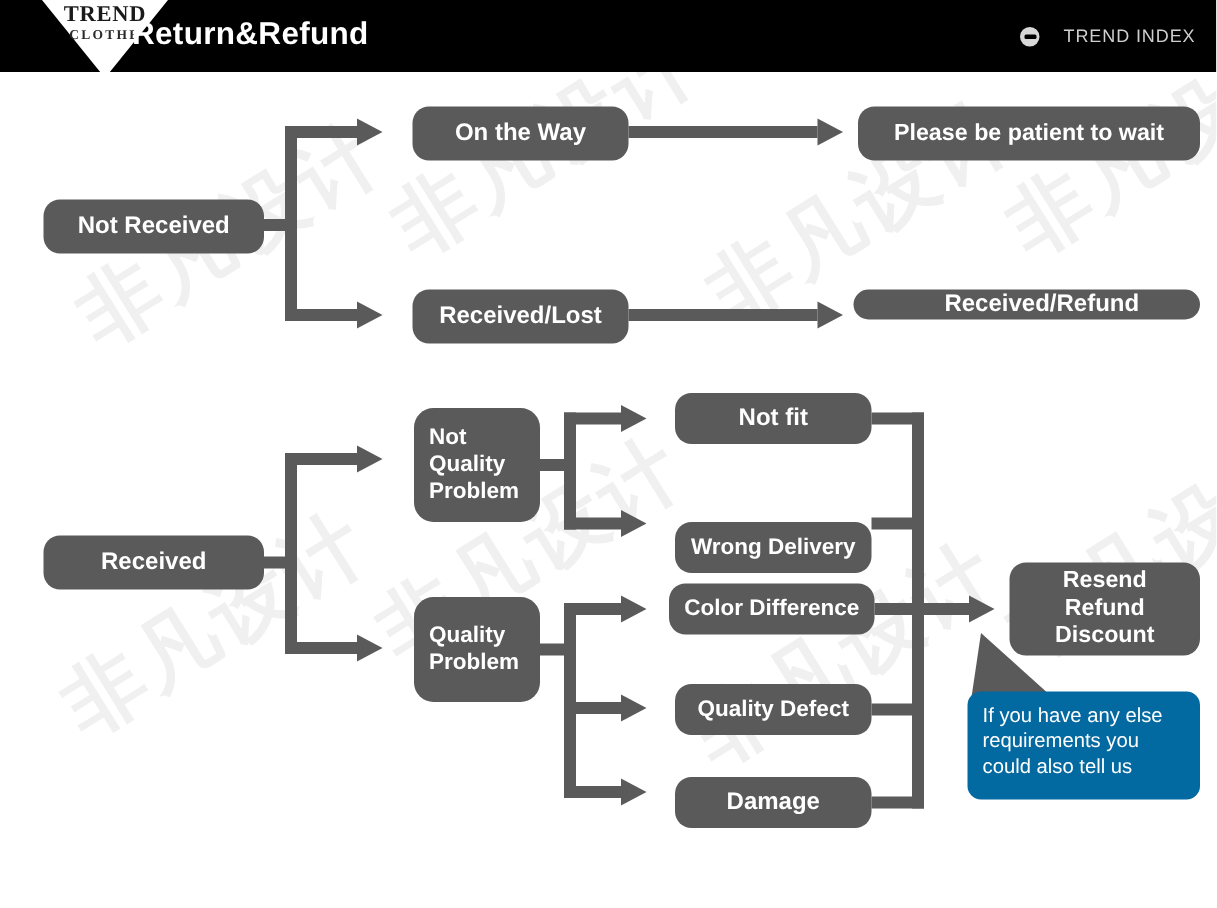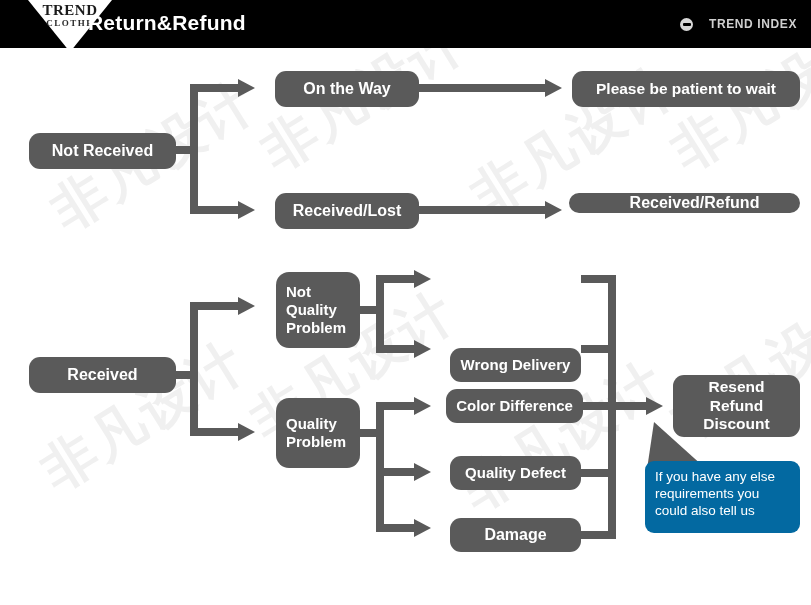--- a/index.html
+++ b/index.html
@@ -86,21 +86,20 @@
     letter-spacing:0.2px;
     z-index:7;
   }
   .brand{
     position:absolute;
     right:14px;top:17px;
     display:flex;
     align-items:center;
     gap:16px;
     z-index:7;
-    font-weight:bold;
   }
   .brand-icon{
     width:13px;height:13px;
     border-radius:50%;
     background:#d8d8d8;
     position:relative;
     display:block;
   }
   .brand-icon::after{
     content:"";
@@ -252,20 +251,21 @@
   <div class="node square multiline" style="left:276px; top:398px; width:84px; height:70px;">Quality Problem</div>
   <div class="line" style="left:360px; top:429px; width:22px; height:8px;"></div>
   <div class="line" style="left:376px; top:402px; width:8px; height:130px;"></div>
   <div class="line" style="left:376px; top:402px; width:38px; height:8px;"></div>
   <div class="arrow" style="left:414px; top:397px;"></div>
   <div class="line" style="left:376px; top:468px; width:38px; height:8px;"></div>
   <div class="arrow" style="left:414px; top:463px;"></div>
   <div class="line" style="left:376px; top:524px; width:38px; height:8px;"></div>
   <div class="arrow" style="left:414px; top:519px;"></div>
 
+  <div class="node" style="left:450px; top:262px; width:131px; height:34px;">Not fit</div>
   <div class="node" style="left:450px; top:348px; width:131px; height:34px; font-size:15px;">Wrong Delivery</div>
   <div class="node" style="left:446px; top:389px; width:137px; height:34px; font-size:15px;">Color Difference</div>
   <div class="node" style="left:450px; top:456px; width:131px; height:34px; font-size:15px;">Quality Defect</div>
   <div class="node" style="left:450px; top:518px; width:131px; height:34px;">Damage</div>
 
   <div class="line" style="left:581px; top:275px; width:35px; height:8px;"></div>
   <div class="line" style="left:581px; top:345px; width:35px; height:8px;"></div>
   <div class="line" style="left:583px; top:402px; width:33px; height:8px;"></div>
   <div class="line" style="left:581px; top:469px; width:35px; height:8px;"></div>
   <div class="line" style="left:581px; top:531px; width:35px; height:8px;"></div>

